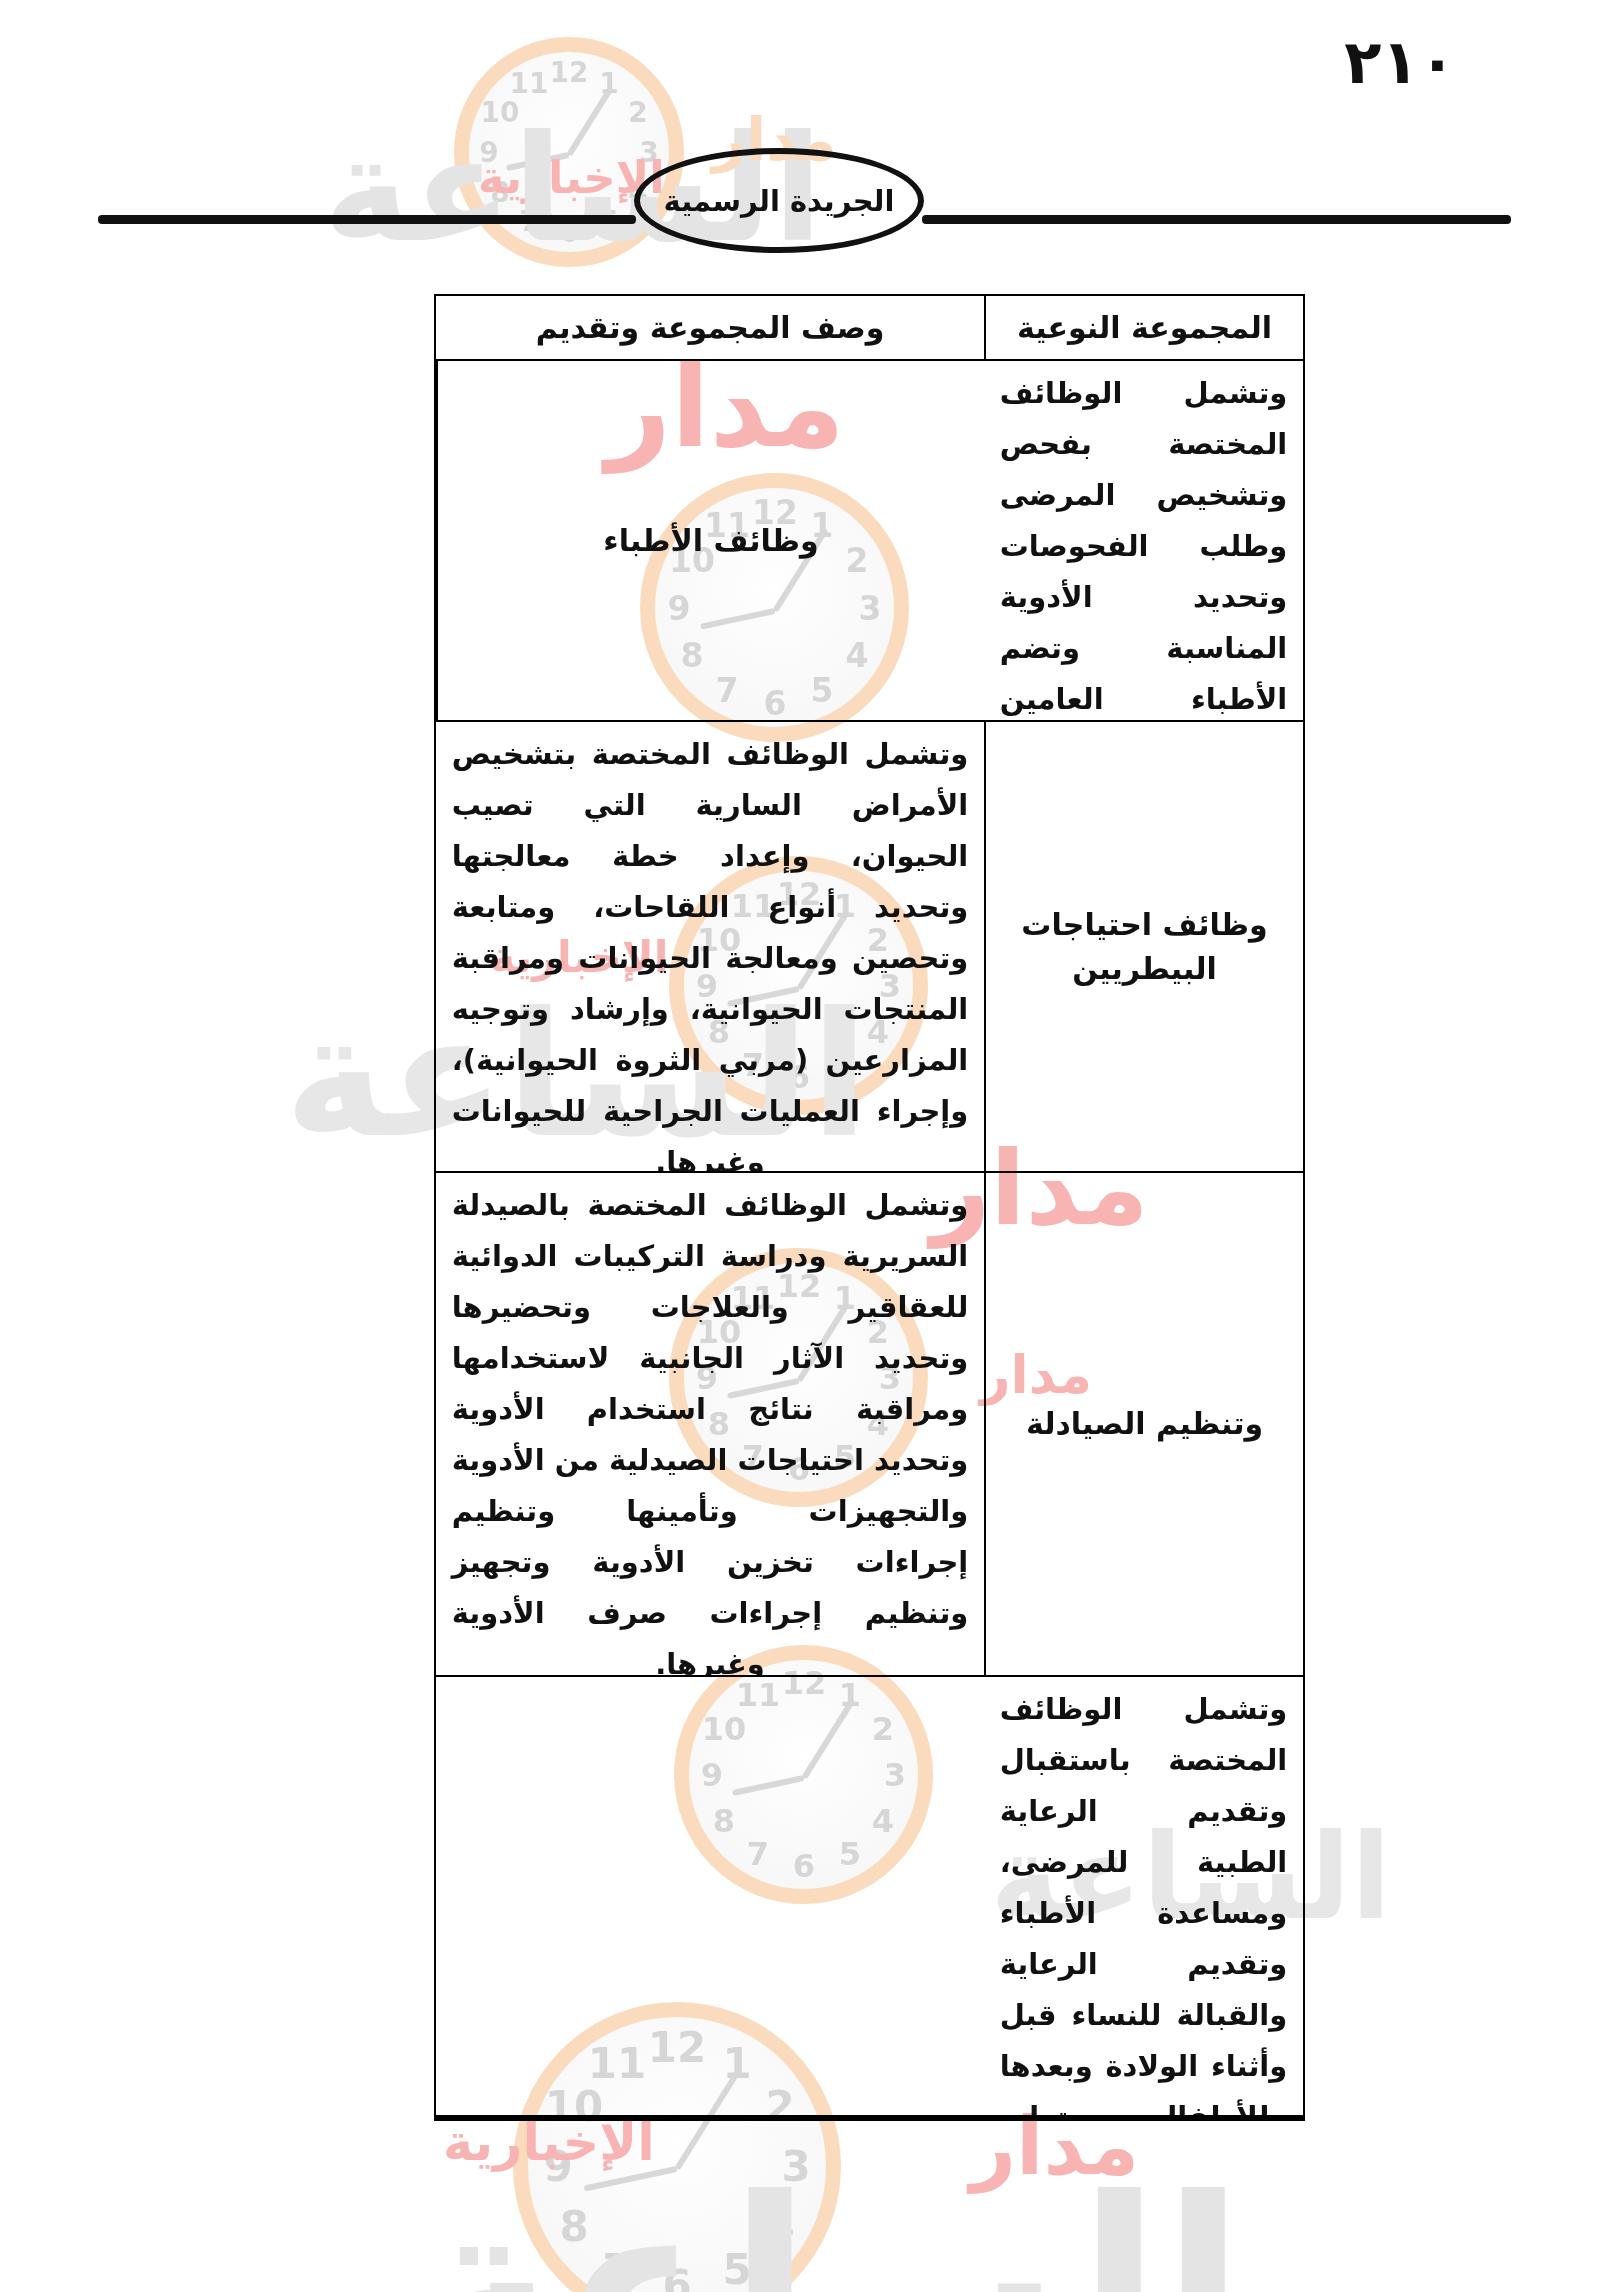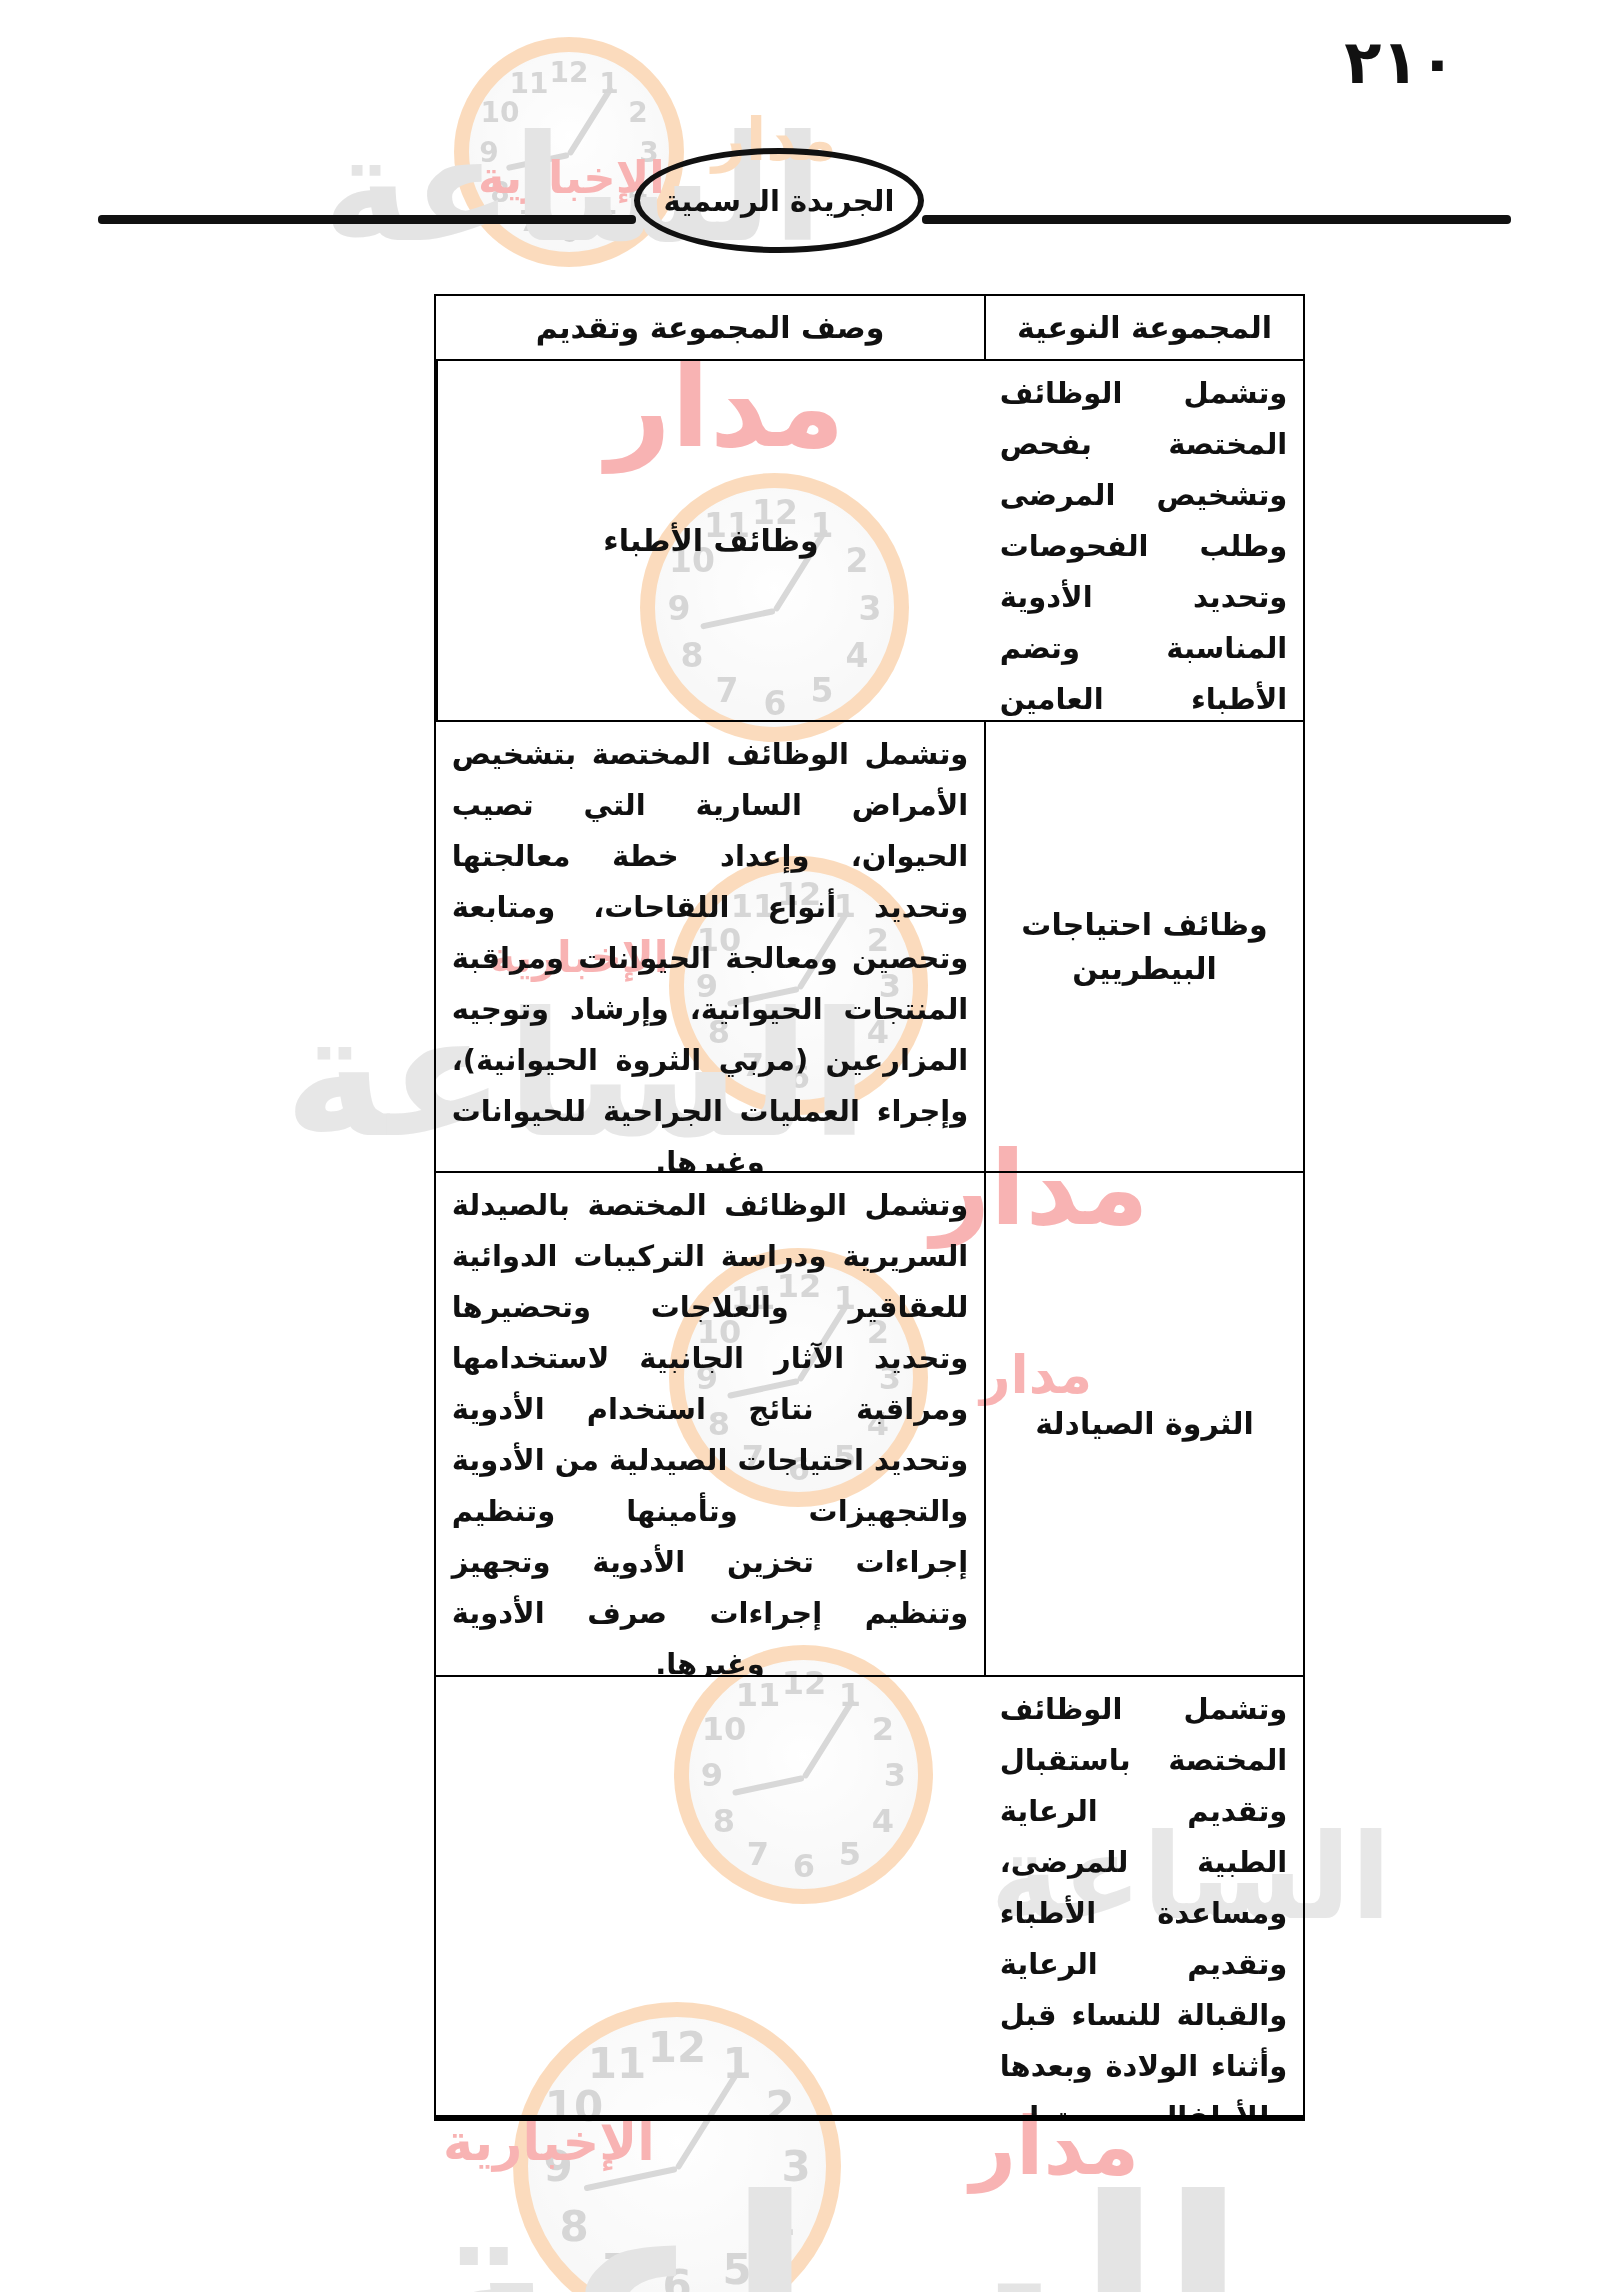--- a/index.html
+++ b/index.html
@@ -189,21 +189,21 @@
       <div class="td cell-desc">وتشمل الوظائف المختصة بفحص وتشخيص المرضى وطلب الفحوصات وتحديد الأدوية المناسبة وتضم الأطباء العامين والأطباء الاختصاصيين وأطباء الأسنان وجراحة وتقويم الأسنان والفكين وغيرها.</div>
       <div class="td cell-group">وظائف الأطباء</div>
     </div>
 
     <div class="tr row-2">
       <div class="td cell-group">وظائف احتياجات البيطريين</div>
       <div class="td cell-desc">وتشمل الوظائف المختصة بتشخيص الأمراض السارية التي تصيب الحيوان، وإعداد خطة معالجتها وتحديد أنواع اللقاحات، ومتابعة وتحصين ومعالجة الحيوانات ومراقبة المنتجات الحيوانية، وإرشاد وتوجيه المزارعين (مربي الثروة الحيوانية)، وإجراء العمليات الجراحية للحيوانات وغيرها.</div>
     </div>
 
     <div class="tr row-3">
-      <div class="td cell-group">الثروة الصيادلة</div>
+      <div class="td cell-group">وتنظيم الصيادلة</div>
       <div class="td cell-desc">وتشمل الوظائف المختصة بالصيدلة السريرية ودراسة التركيبات الدوائية للعقاقير والعلاجات وتحضيرها وتحديد الآثار الجانبية لاستخدامها ومراقبة نتائج استخدام الأدوية وتحديد احتياجات الصيدلية من الأدوية والتجهيزات وتأمينها وتنظيم إجراءات تخزين الأدوية وتجهيز وتنظيم إجراءات صرف الأدوية وغيرها.</div>
     </div>
 
     <div class="tr row-4">
       <div class="td cell-desc">وتشمل الوظائف المختصة باستقبال وتقديم الرعاية الطبية للمرضى، ومساعدة الأطباء وتقديم الرعاية والقبالة للنساء قبل وأثناء الولادة وبعدها وللأطفال، وتوليد الحوامل وغيرها، وإرشاد الأمهات حول التعامل مع المواليد، وغيرها.</div>
     </div>
 
   </div>
 </div>
 

